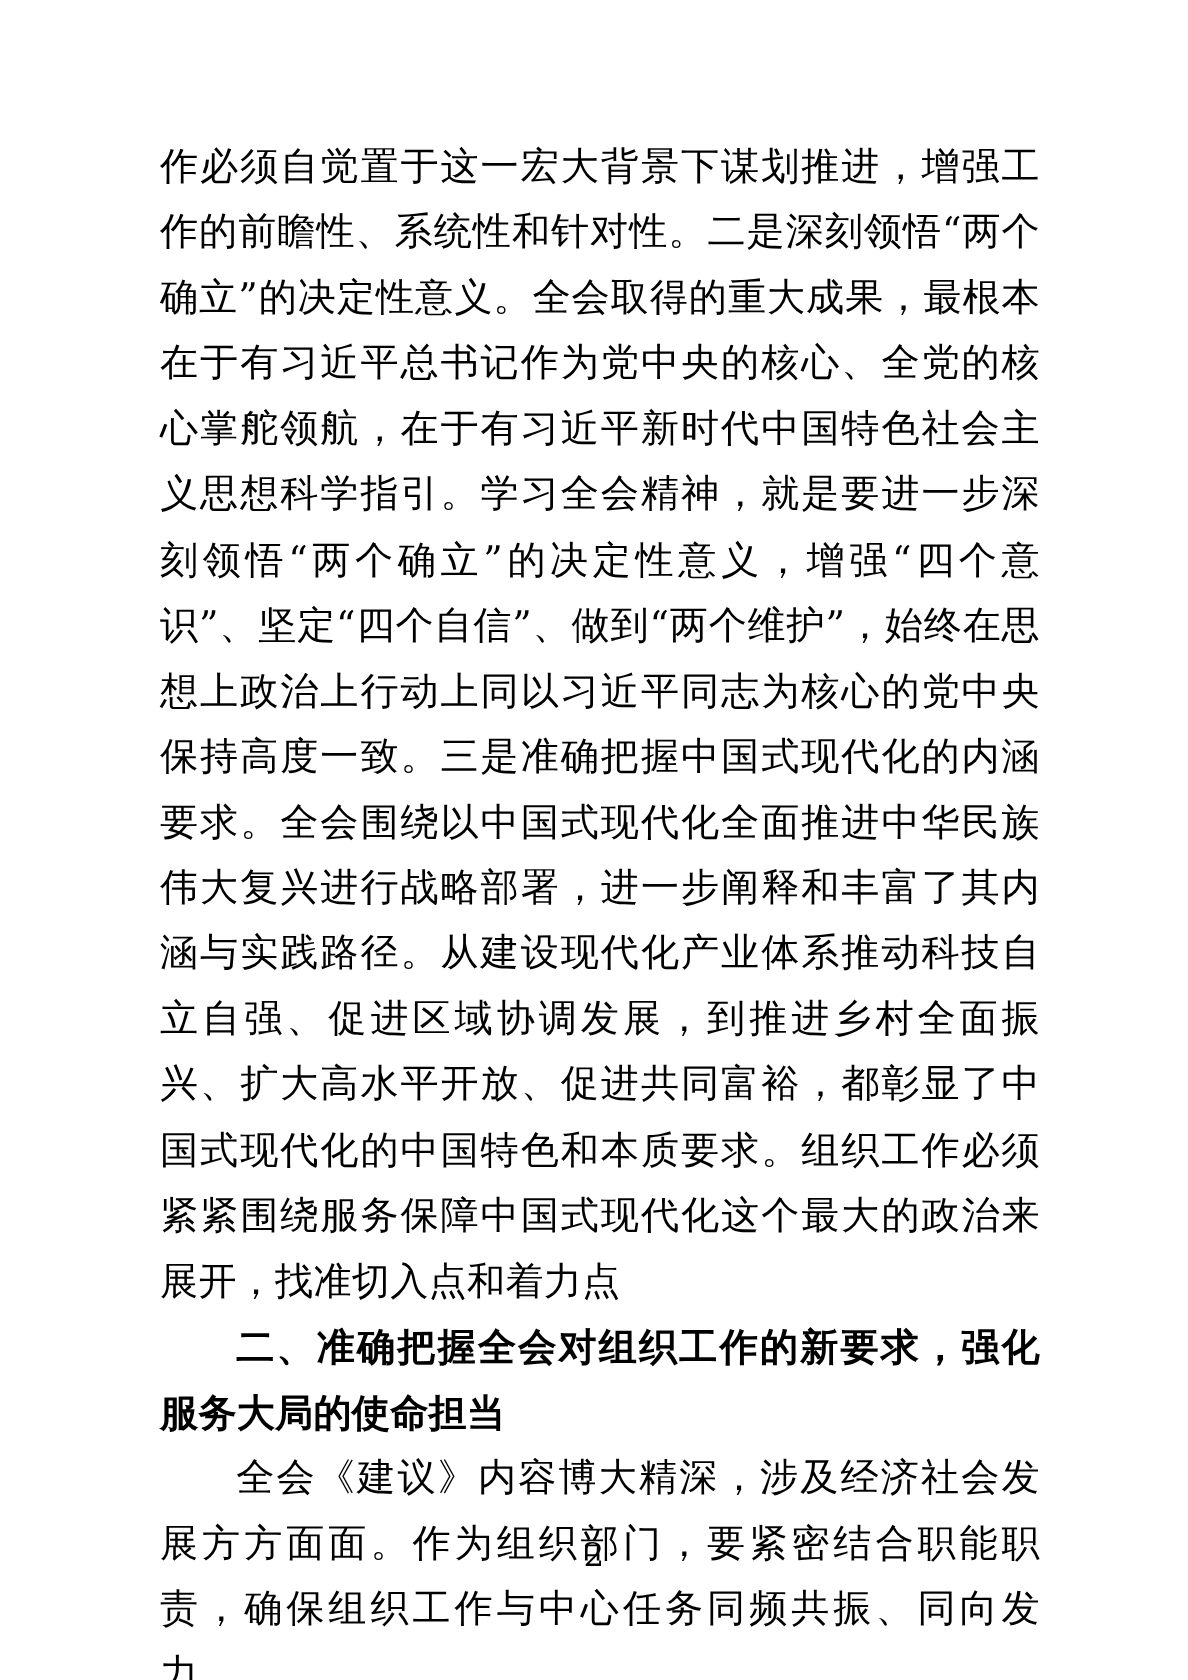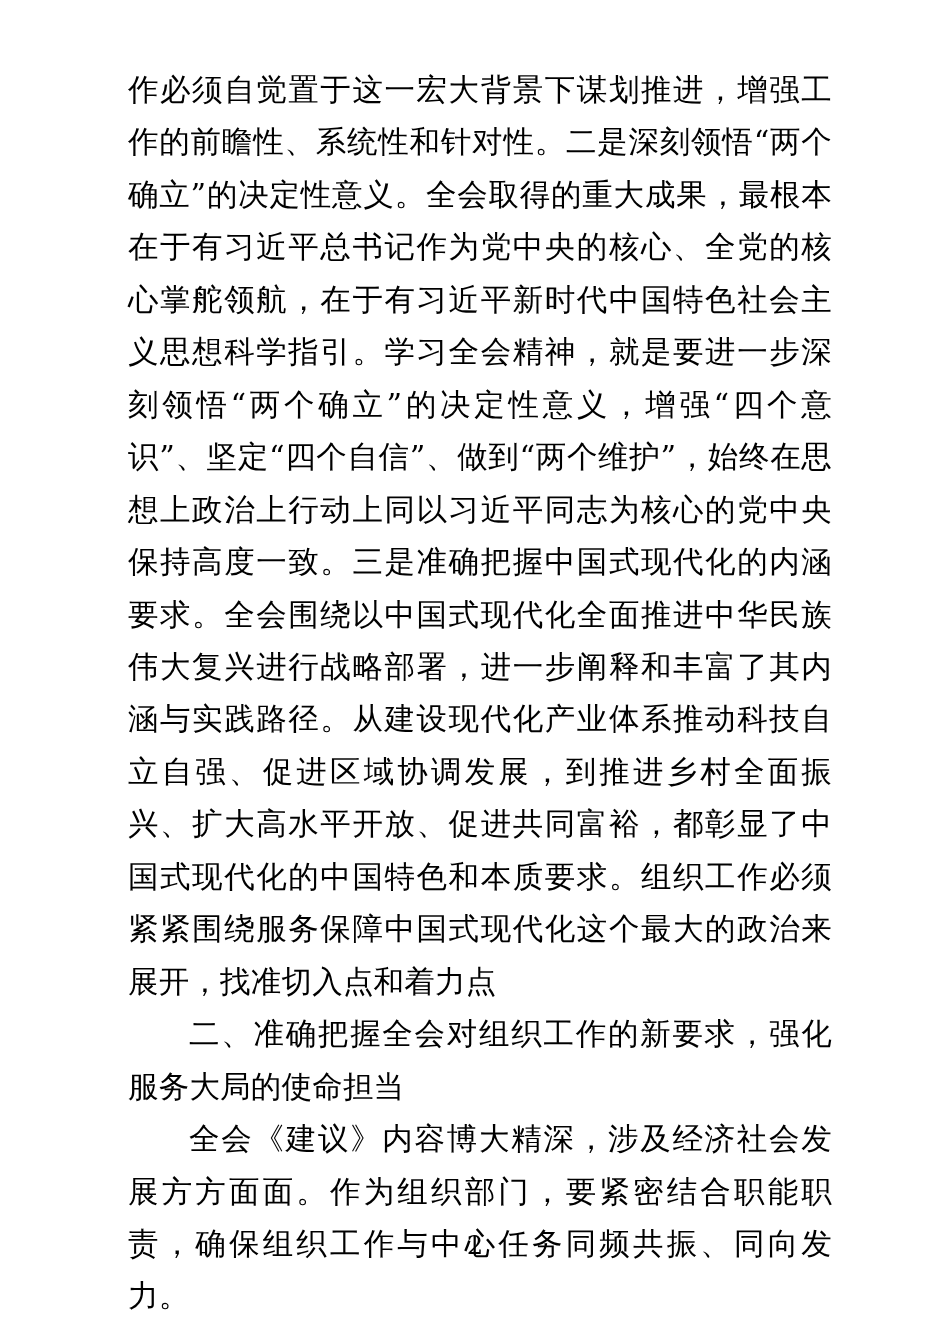--- a/index.html
+++ b/index.html
@@ -10,39 +10,39 @@
   body {
     font-family: "DejaVu Serif", "Liberation Serif", serif;
     color: #000000;
   }
   .page {
     position: relative;
     width: 950px;
     height: 1344px;
     background: #ffffff;
     box-sizing: border-box;
-    padding: 64px 118px 60px 128px;
+    padding: 108px 118px 60px 128px;
     overflow: hidden;
   }
   .doc-body {
     font-size: 30.5px;
     line-height: 1.72;
     text-align: justify;
     text-justify: inter-ideograph;
     letter-spacing: 0.2px;
   }
   .para {
     margin: 0 0 0 0;
     text-indent: 0;
   }
   .para.indent {
     text-indent: 2em;
   }
   .para.heading {
-    font-weight: normal;
+    font-weight: bold;
     text-indent: 2em;
   }
   .page-number {
     position: absolute;
     left: 0;
     right: 0;
     bottom: 84px;
     text-align: center;
     font-size: 26px;
     font-family: "DejaVu Serif", "Liberation Serif", serif;

